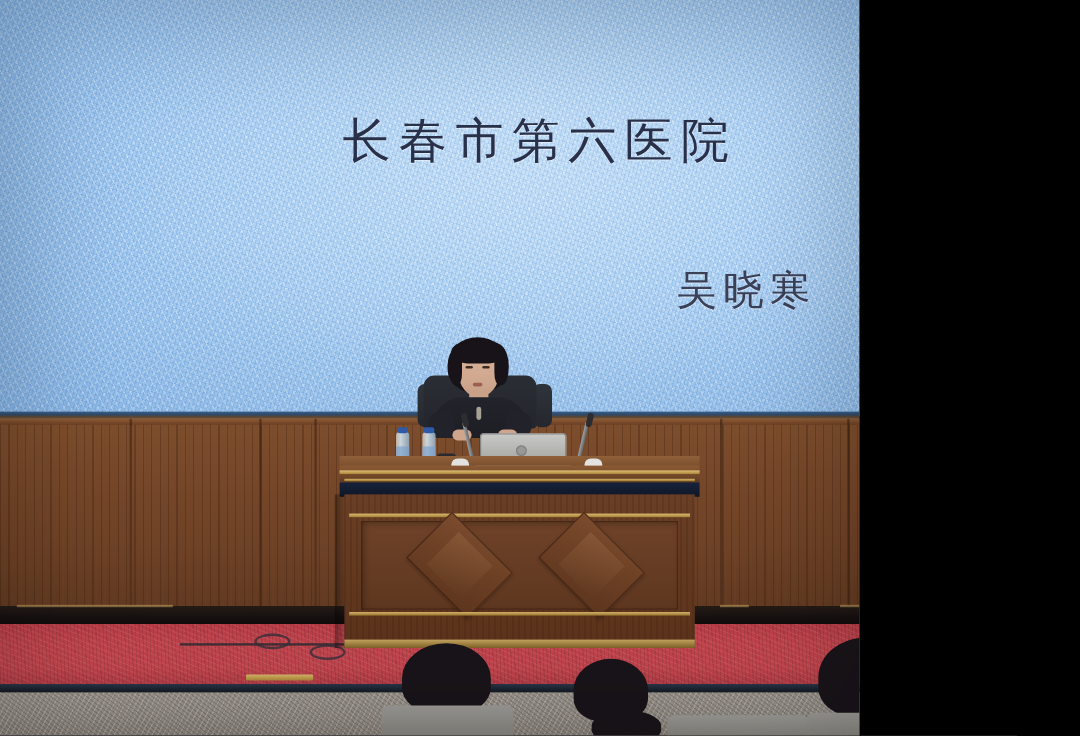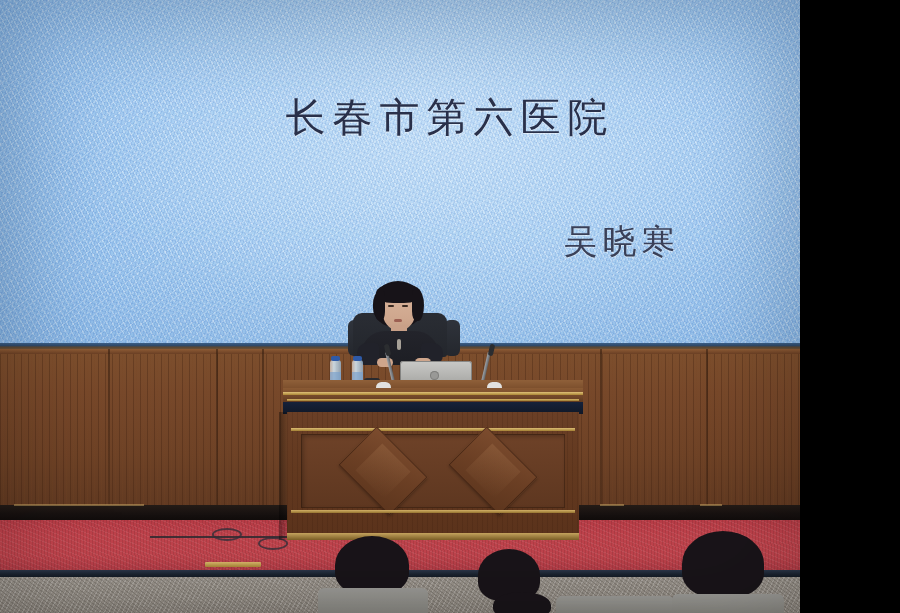--- a/index.html
+++ b/index.html
@@ -1,20 +1,20 @@
 <!DOCTYPE html>
 <html><head>
 <meta charset="utf-8">
 <style>
   html,body{margin:0;padding:0;background:#000;}
   body{font-family:"Liberation Sans",sans-serif;}
 
   #stage{
     position:relative;
-    width:800px;height:613px;
+    width:716px;height:613px;
     overflow:hidden;
     background:#9a9a9a;
   }
 
   
   .screen{
     position:absolute;left:0;top:0;width:900px;height:347px;
     background:
       repeating-linear-gradient(104deg, rgba(60,110,190,.15) 0px, rgba(60,110,190,.15) 1px, rgba(255,255,255,0) 1px, rgba(255,255,255,0) 3px),
       repeating-linear-gradient(17deg, rgba(70,120,200,.13) 0px, rgba(70,120,200,.13) 1px, rgba(255,255,255,0) 1px, rgba(255,255,255,0) 4px),

